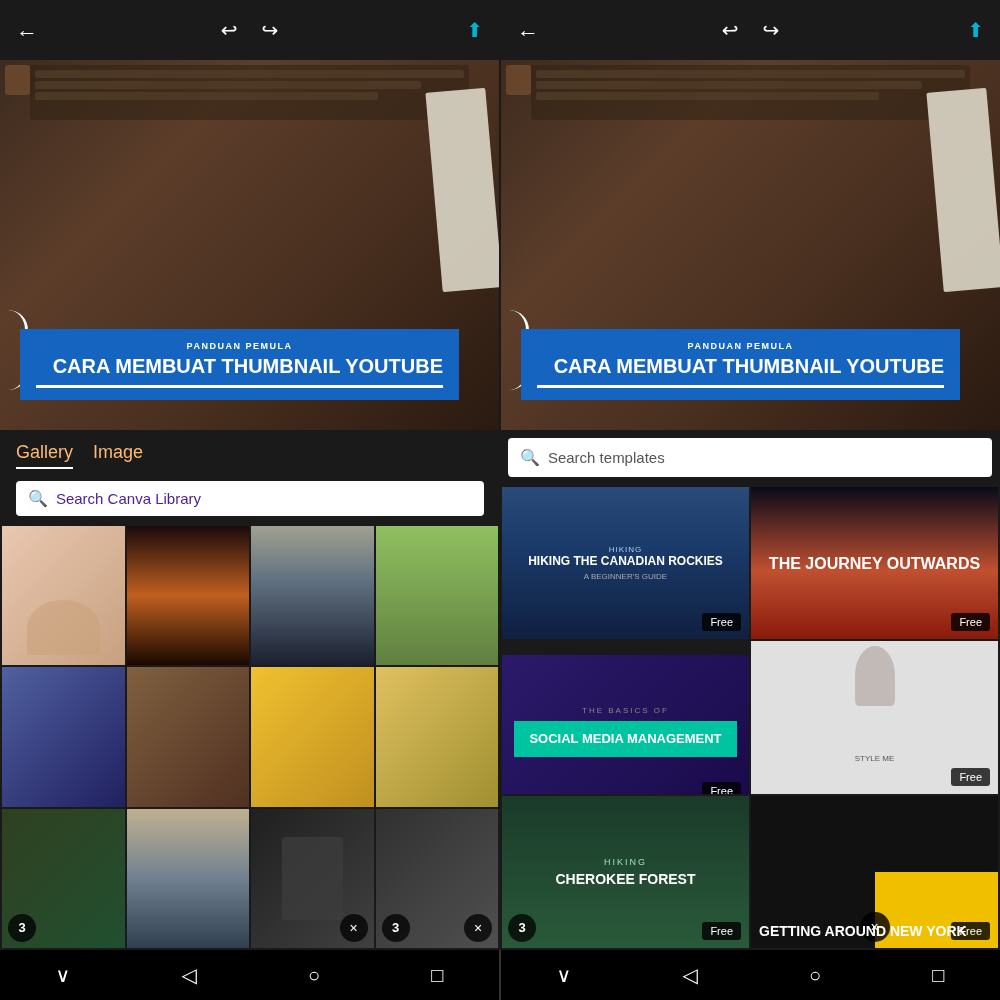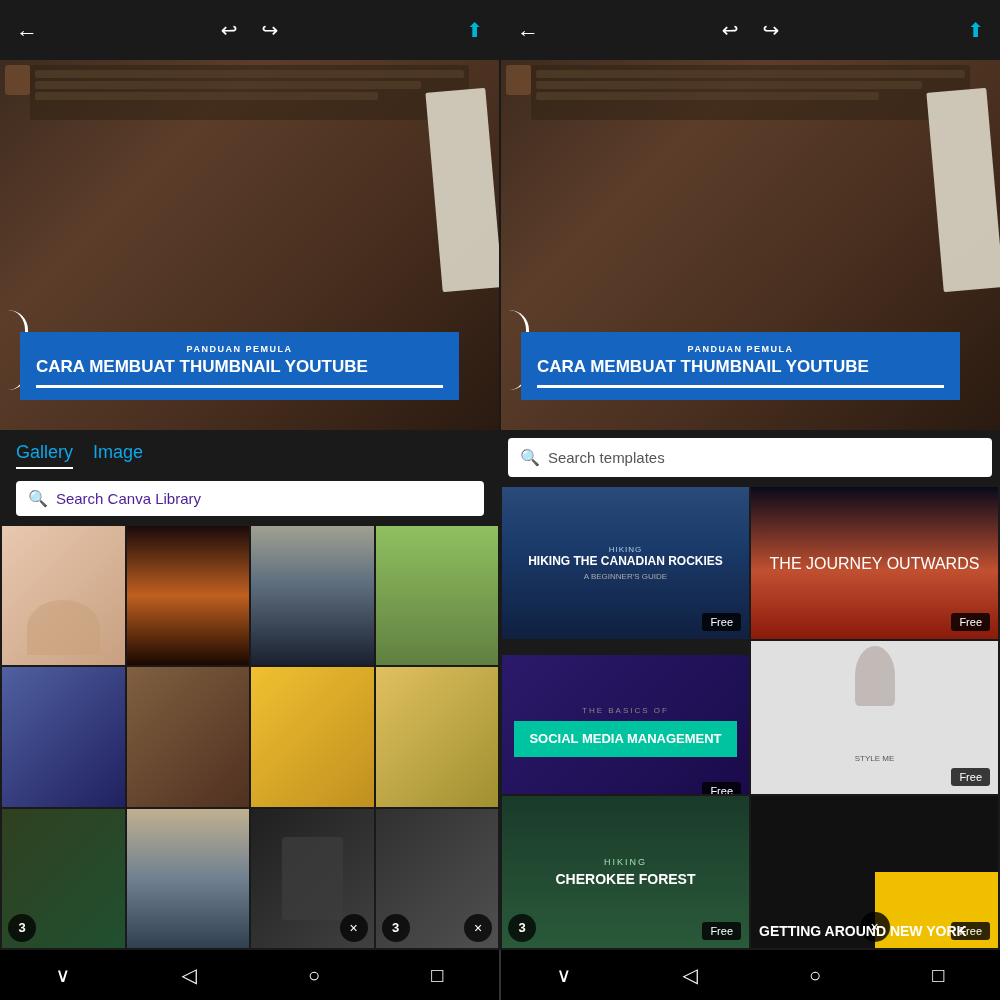--- a/index.html
+++ b/index.html
@@ -96,23 +96,23 @@
       color: white;
       font-size: 9px;
       font-weight: 600;
       letter-spacing: 1.5px;
       text-align: center;
       margin-bottom: 4px;
     }
 
     .canvas-main-title {
       color: white;
-      font-size: 17px;
+      font-size: 20px;
       font-weight: 900;
-      text-align: left;
+      text-align: right;
       line-height: 1.1;
       text-transform: uppercase;
     }
 
     .canvas-underline {
       height: 3px;
       background: white;
       margin-top: 8px;
     }
 
@@ -142,21 +142,21 @@
       background: #1a1a1a;
     }
 
     .left-tabs {
       display: flex;
       padding: 12px 16px 8px;
       gap: 20px;
     }
 
     .tab-item {
-      color: #0ea5e9;
+      color: #fdba74;
       font-size: 18px;
       cursor: pointer;
       padding-bottom: 4px;
     }
 
     .tab-item.active {
       border-bottom: 2px solid white;
     }
 
     .search-bar {
@@ -462,21 +462,21 @@
             <div style="color:#aaccee;font-size:8px;letter-spacing:1px;text-transform:uppercase;">HIKING</div>
             <div style="color:white;font-size:12px;font-weight:900;line-height:1.2;">HIKING THE CANADIAN ROCKIES</div>
             <div style="color:#aaa;font-size:8px;margin-top:3px;">A BEGINNER'S GUIDE</div>
           </div>
           <div class="free-badge">Free</div>
         </div>
       </div>
 
       <div class="template-cell">
         <div class="template-cell-inner" style="background:linear-gradient(180deg,#0a0a1a 0%,#c05030 55%,#8a1a0a 100%);flex-direction:column;align-items:center;justify-content:center;">
-          <div style="color:white;font-size:16px;font-weight:400;text-align:center;line-height:1.2;padding:8px;z-index:1;">THE JOURNEY OUTWARDS</div>
+          <div style="color:white;font-size:16px;font-weight:700;text-align:center;line-height:1.2;padding:8px;z-index:1;">THE JOURNEY OUTWARDS</div>
           <div class="free-badge">Free</div>
         </div>
       </div>
 
       <div class="template-cell">
         <div class="template-cell-inner" style="background:linear-gradient(135deg,#2a1a6a 0%,#1a0a4a 100%);flex-direction:column;align-items:center;justify-content:center;margin-top:14px;">
           <div style="color:#888;font-size:8px;letter-spacing:2px;text-align:center;margin-bottom:6px;">THE BASICS OF</div>
           <div style="background:#00c4a0;padding:10px 8px;text-align:center;width:90%;">
             <div style="color:white;font-size:13px;font-weight:900;line-height:1.2;">SOCIAL MEDIA MANAGEMENT</div>
           </div>

